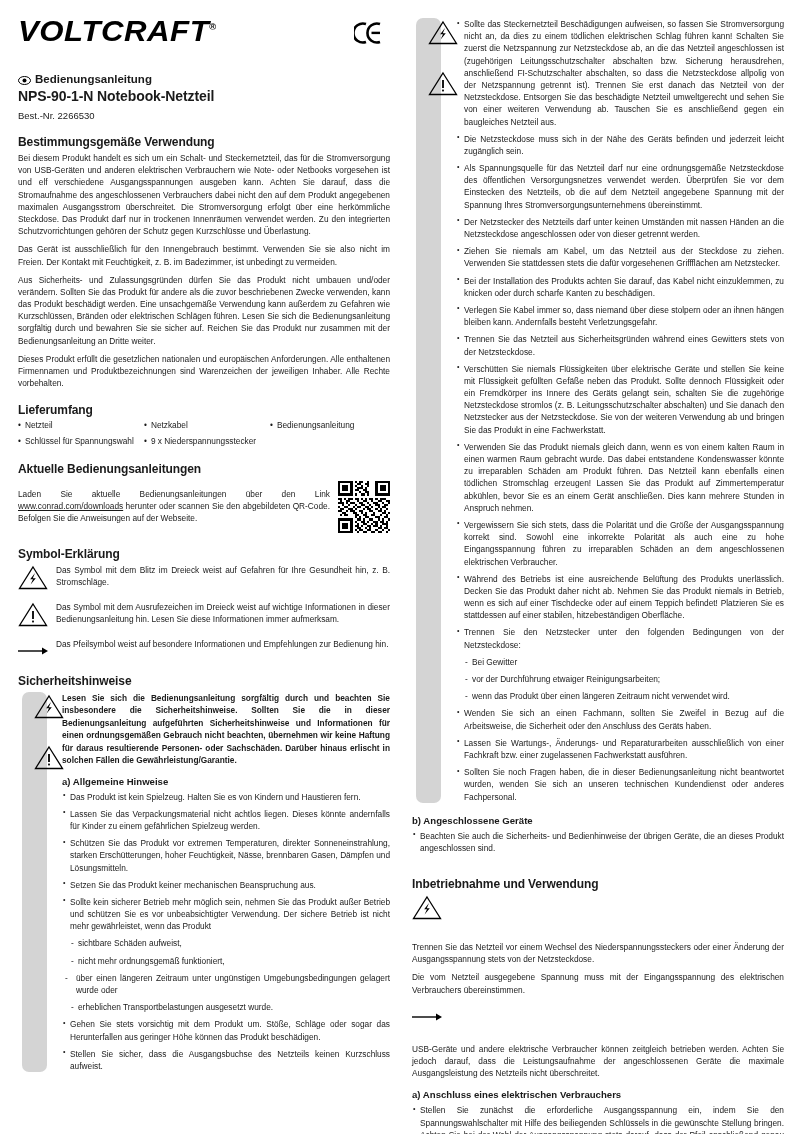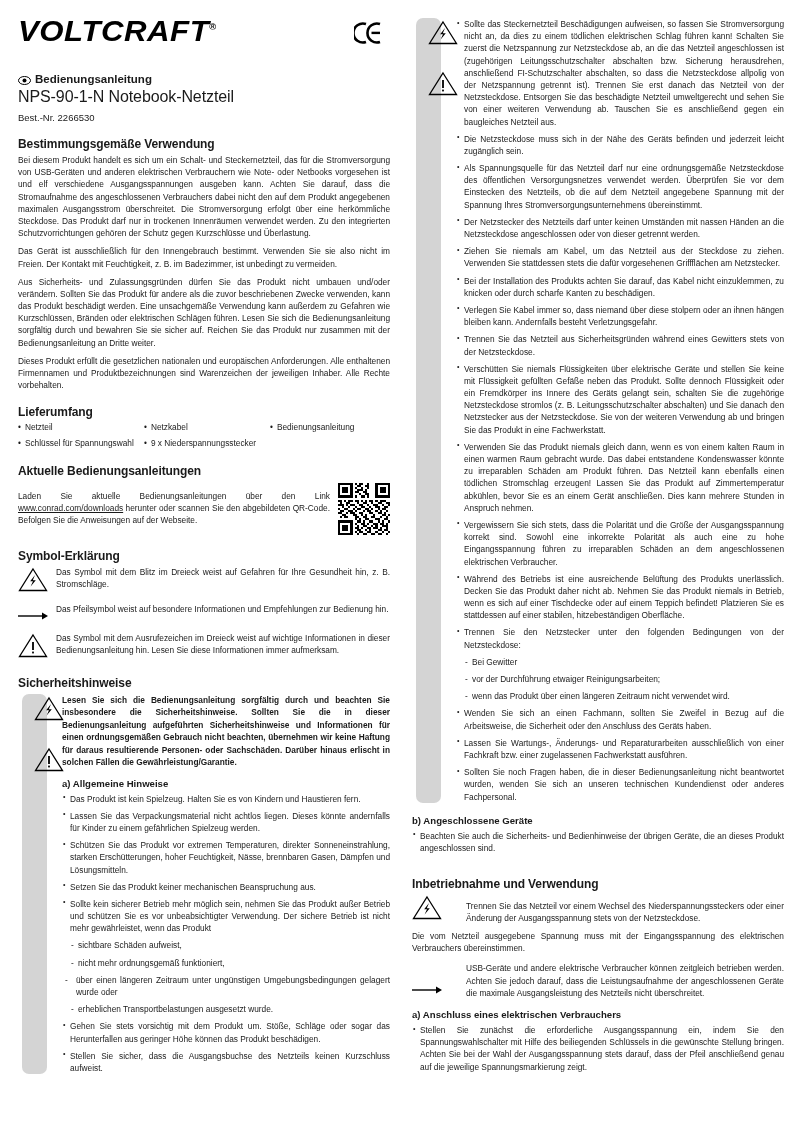--- a/index.html
+++ b/index.html
@@ -66,22 +66,22 @@
     gap: 4px;
     font-size: 11.5px;
     font-weight: bold;
     margin-top: 15px;
   }
   .eye-icon {
     display: inline-block;
     width: 13px; height: 9px;
   }
   h1.title {
-    font-size: 16px;
-    font-weight: normal;
+    font-size: 14px;
+    font-weight: bold;
     margin: 3px 0 0 0;
     letter-spacing: -0.1px;
   }
   .bestnr {
     font-size: 9.5px;
     font-weight: normal;
     margin-top: 6px;
   }
 
   h2 {
@@ -217,23 +217,24 @@
     font-size: 8.3px;
     top: 0;
   }
 
   
   .arrow-ico { width: 30px; height: 10px; }
 
   
   .note-row {
     display: flex;
-    gap: 24px;
-    align-items: flex-end;
+    gap: 17px;
+    align-items: flex-start;
     margin-bottom: 6px;
+    flex-direction: column;
   }
   .note-row .ico { flex: 0 0 auto; width: 30px; padding-top: 1px; }
   .note-row .txt { flex: 1 1 auto; font-size: 8.3px; line-height: 1.47; text-align: justify; }
   .note-indent {
     font-size: 8.3px;
     line-height: 1.47;
     text-align: justify;
     padding-left: 38px;
     margin-bottom: 8px;
   }
@@ -464,38 +465,38 @@
       <div class="sym-ico">
         <svg width="30" height="25" viewBox="0 0 30 25" aria-hidden="true">
           <path d="M15 2 L28.5 23.5 L1.5 23.5 Z" fill="none" stroke="#000" stroke-width="1.3"></path>
           <path d="M17 8 L12.2 14.2 L15 14.2 L12.6 19.6 L17.8 13.2 L14.8 13.2 Z" fill="#000"></path>
         </svg>
       </div>
       <div class="sym-txt">Das Symbol mit dem Blitz im Dreieck weist auf Gefahren für Ihre Gesundheit hin, z. B. Stromschläge.</div>
     </div>
 
     <div class="sym-row">
-      <div class="sym-ico" style="padding-top:4px;">
-        <svg class="arrow-ico" width="30" height="10" viewBox="0 0 30 10" aria-hidden="true">
-          <rect x="0" y="4.3" width="25" height="1.4" fill="#000"></rect>
-          <path d="M24 1.4 L30 5 L24 8.6 Z" fill="#000"></path>
-        </svg>
-      </div>
-      <div class="sym-txt">Das Pfeilsymbol weist auf besondere Informationen und Empfehlungen zur Bedienung hin.</div>
-    </div>
-
-    <div class="sym-row">
       <div class="sym-ico">
         <svg width="30" height="25" viewBox="0 0 30 25" aria-hidden="true">
           <path d="M15 2 L28.5 23.5 L1.5 23.5 Z" fill="none" stroke="#000" stroke-width="1.3"></path>
           <rect x="14.1" y="9" width="1.8" height="8" fill="#000"></rect>
           <rect x="14.1" y="18.6" width="1.8" height="1.8" fill="#000"></rect>
         </svg>
       </div>
       <div class="sym-txt">Das Symbol mit dem Ausrufezeichen im Dreieck weist auf wichtige Informationen in dieser Bedienungsanleitung hin. Lesen Sie diese Informationen immer aufmerksam.</div>
+    </div>
+
+    <div class="sym-row">
+      <div class="sym-ico" style="padding-top:4px;">
+        <svg class="arrow-ico" width="30" height="10" viewBox="0 0 30 10" aria-hidden="true">
+          <rect x="0" y="4.3" width="25" height="1.4" fill="#000"></rect>
+          <path d="M24 1.4 L30 5 L24 8.6 Z" fill="#000"></path>
+        </svg>
+      </div>
+      <div class="sym-txt">Das Pfeilsymbol weist auf besondere Informationen und Empfehlungen zur Bedienung hin.</div>
     </div>
 
     <h2>Sicherheitshinweise</h2>
 
     <div class="warnblock">
       <div class="greybar"></div>
       <div class="icons">
         <svg width="30" height="25" viewBox="0 0 30 25" aria-hidden="true">
           <path d="M15 2 L28.5 23.5 L1.5 23.5 Z" fill="none" stroke="#000" stroke-width="1.3"></path>
           <path d="M17 8 L12.2 14.2 L15 14.2 L12.6 19.6 L17.8 13.2 L14.8 13.2 Z" fill="#000"></path>

